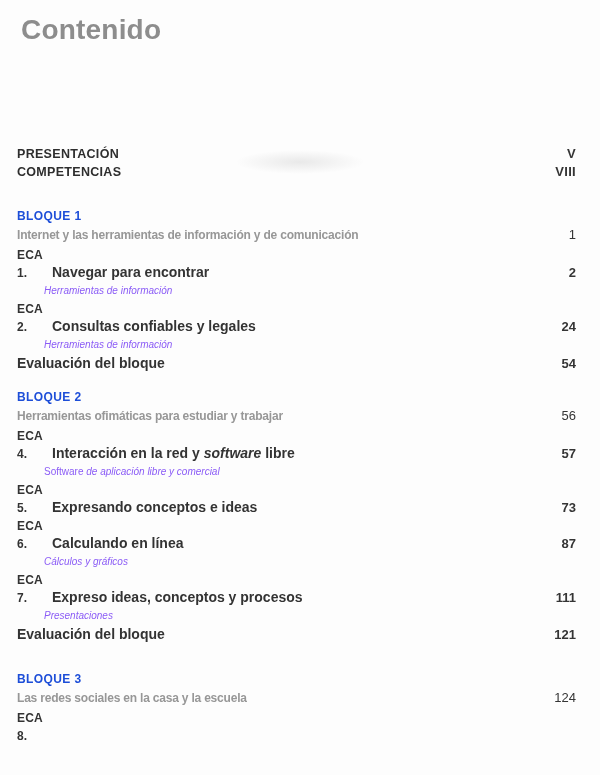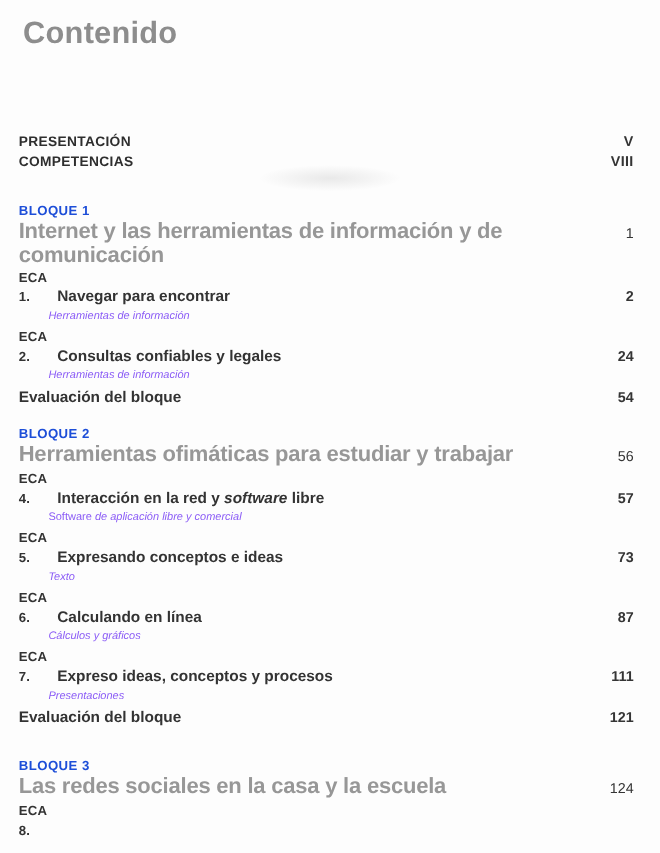--- a/index.html
+++ b/index.html
@@ -30,41 +30,41 @@
     font-weight: bold;
     line-height: 34px;
     letter-spacing: 0.2px;
     color: var(--title-gray, #8d8d8d);
   }
   .row {
     display: flex;
     justify-content: space-between;
     align-items: baseline;
   }
-  .front { margin-top: 73px; }
+  .front { margin-top: 98px; }
   .front .row {
     font-size: 12.5px;
     font-weight: bold;
     letter-spacing: 0.3px;
     line-height: 18px;
     color: #2e2e2e;
   }
   .block-1 { margin-top: 27px; }
   .block-2 { margin-top: 16px; }
   .block-3 { margin-top: 27px; }
   .block-label {
     font-size: 12px;
     font-weight: bold;
     letter-spacing: 0.4px;
     line-height: 16px;
     color: #1d4ed8;
   }
   .block-title-row { line-height: 22px; }
   .block-title {
-    font-size: 20px;
+    font-size: 12px;
     font-weight: bold;
     letter-spacing: -0.2px;
     color: var(--block-title-gray, #979797);
   }
   .entry-row, .footer-row, .closing-row { line-height: 18px; font-size: 14px; color: #333; font-weight: bold; }
   .sub {
     line-height: 18px;
     font-size: 10px;
     padding-left: 27px;
     font-style: italic;
@@ -147,21 +147,20 @@
         <span class="page-num">57</span>
       </div>
       <div class="sub"><span class="rom">Software </span><span>de aplicación libre y comercial</span></div>
     </div>
 
     <div>
       <div class="row entry-row">
         <span><span class="eca">ECA 5.</span><span>Expresando conceptos e ideas</span><span class="it"></span><span></span></span>
         <span class="page-num">73</span>
       </div>
-      <div class="sub"><span class="rom"></span><span>Texto</span></div>
     </div>
 
     <div>
       <div class="row entry-row">
         <span><span class="eca">ECA 6.</span><span>Calculando en línea</span><span class="it"></span><span></span></span>
         <span class="page-num">87</span>
       </div>
       <div class="sub"><span class="rom"></span><span>Cálculos y gráficos</span></div>
     </div>
 

